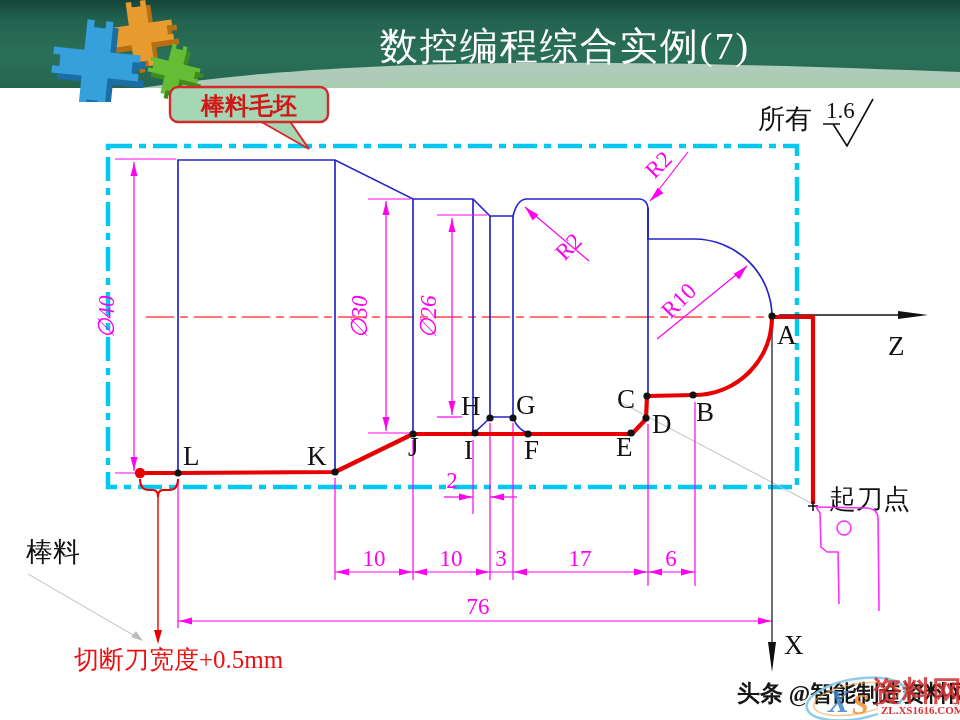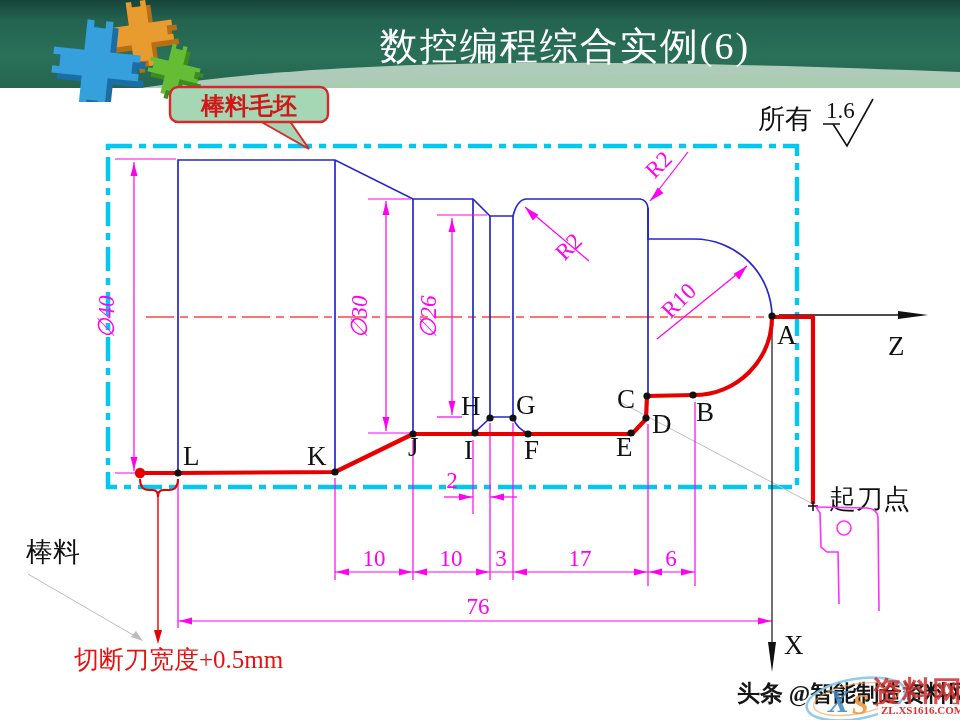--- a/index.html
+++ b/index.html
@@ -23,21 +23,21 @@
 </head>
 <body>
 
 <div id="page">
 
   <div id="header">
     <svg width="960" height="88">
       <path d="M140,88 C330,60 560,56 960,72 L960,88 Z" fill="#dcecdc" opacity="0.75"></path>
       <path d="M230,88 C430,76 660,70 960,80 L960,88 Z" fill="#a8cdaa" opacity="0.55"></path>
     </svg>
-    <h1 id="title">数控编程综合实例(6)</h1>
+    <h1 id="title">数控编程综合实例(7)</h1>
   </div>
 
   <svg id="logo" width="200" height="102" viewBox="0 0 200 102">
     <defs>
       <path id="pz" d="M -9,-30 L -4,-30 L -4,-25 L 4,-25 L 4,-30 L 9,-30 L 9,-9 L 30,-9 L 30,-4 L 25,-4 L 25,4 L 30,4 L 30,9 L 9,9 L 9,30 L 4,30 L 4,25 L -4,25 L -4,30 L -9,30 L -9,9 L -30,9 L -30,4 L -25,4 L -25,-4 L -30,-4 L -30,-9 L -9,-9 Z"></path>
     </defs>
     <g transform="translate(122,34) rotate(-8) scale(1.1)">
       <use href="#pz" fill="#b86f14" transform="translate(4,5)"></use>
       <use href="#pz" fill="#e89b2e"></use>
     </g>

